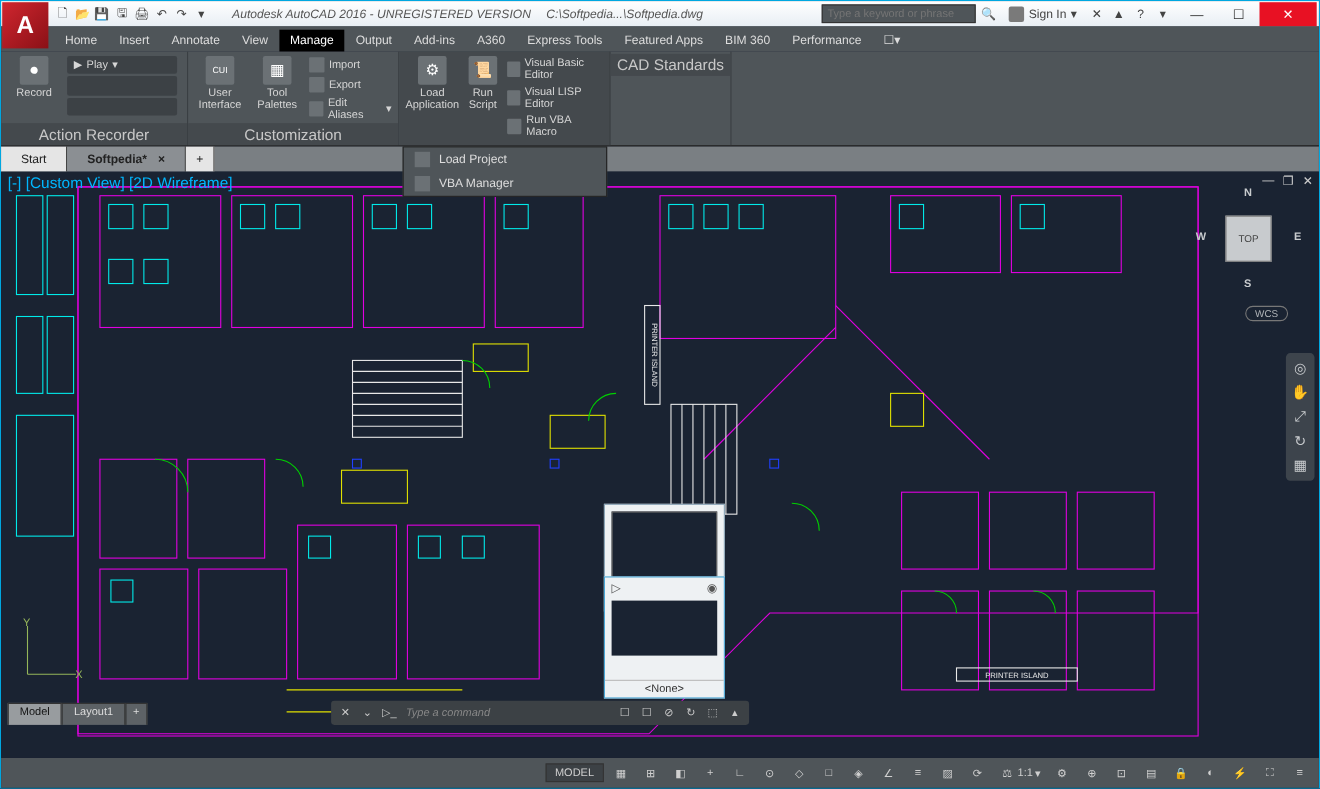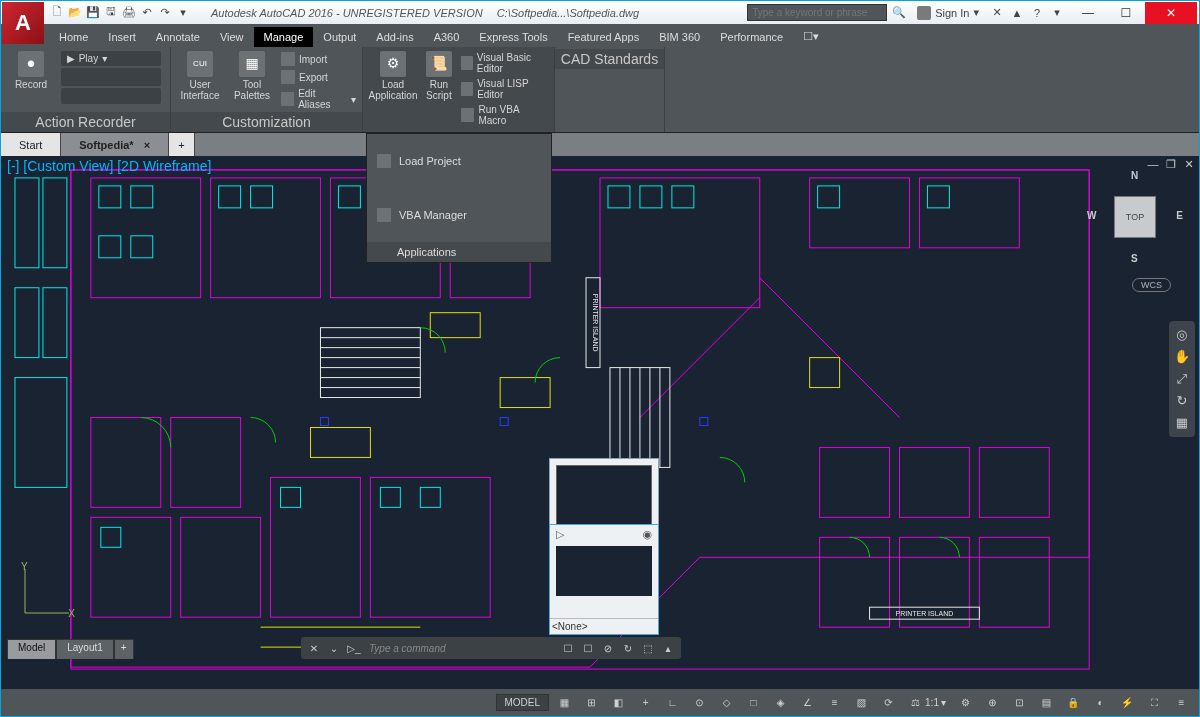--- a/index.html
+++ b/index.html
@@ -24,21 +24,21 @@
 .panel { display:flex; flex-direction:column; border-right:1px solid #3a3f43; padding:2px 4px; }
 .panel-body { flex:1; display:flex; align-items:flex-start; gap:2px; }
 .panel-title { text-align:center; font-size:14px; color:#c8c8c8; padding:2px 0; background:#44494d; margin: 0 -4px -2px -4px; }
 .big-btn { display:flex; flex-direction:column; align-items:center; gap:2px; padding:2px 4px; width:52px; text-align:center; line-height:1.1; }
 .big-btn .ico { width:26px; height:26px; background:#6b7175; display:flex; align-items:center; justify-content:center; border-radius:2px; font-size:14px; color:#fff; }
 .mini-row { display:flex; align-items:center; gap:4px; padding:1px 2px; }
 .mini-row .ico { width:14px; height:14px; background:#6b7175; border-radius:1px; }
 .play-group { display:flex; flex-direction:column; gap:2px; padding:2px; }
 .play-bar { display:flex; align-items:center; gap:4px; background:#3c4145; padding:2px 6px; border-radius:2px; }
 .dropdown-open { position:absolute; top:86px; left:365px; width:186px; background:#4f5559; border:1px solid #222; z-index:100; color:#ddd; font-size:11px; }
-.dropdown-open .drow { display:flex; align-items:center; gap:8px; padding:20px 10px; }
+.dropdown-open .drow { display:flex; align-items:center; gap:8px; padding:4px 10px; }
 .dropdown-open .drow .dico { width:14px; height:14px; background:#6b7175; }
 .dropdown-open .dtitle { padding:4px 10px 4px 30px; background:#44494d; }
 .filetabs { height:23px; background:#7a7f83; display:flex; align-items:stretch; font-size:11px; color:#222; }
 .ftab { padding:4px 18px; background:#e5e5e5; border-right:1px solid #444; display:flex; align-items:center; gap:4px; }
 .ftab.active { background:#8b8f93; font-weight:bold; }
 .ftab.plus { width:26px; justify-content:center; padding:4px; }
 .viewport { flex:1; position:relative; background:#1a2332; overflow:hidden; }
 .vp-label { position:absolute; top:2px; left:6px; color:#00b7ff; font-size:14px; z-index:5; }
 .floorplan { position:absolute; inset:0; }
 .viewcube-wrap { position:absolute; top:6px; right:14px; width:100px; height:120px; z-index:5; }
@@ -53,21 +53,21 @@
 .layout-tabs { position:absolute; left:6px; bottom:30px; height:20px; display:flex; font-size:10px; z-index:5; }
 .ltab { padding:2px 10px; background:#5d6266; color:#ddd; border:1px solid #333; border-bottom:none; }
 .ltab.active { background:#989c9f; color:#111; }
 .ltab.plus { padding:2px 6px; }
 .pageframe-popup { position:absolute; left:548px; bottom:133px; width:110px; background:#eef1f3; border:1px solid #8aa4b6; z-index:8; }
 .pageframe-popup .thumb { height:70px; margin:6px; background:#1a2332; border:1px solid #666; }
 .pageframe-popup .pnum { text-align:center; border-top:1px solid #bbb; font-size:10px; padding:1px; color:#333; }
 .preview-popup { position:absolute; left:548px; bottom:54px; width:110px; background:#eef1f3; border:1px solid #4aa7d6; z-index:8; }
 .preview-popup .pp-head { display:flex; justify-content:space-between; padding:3px 6px; font-size:11px; color:#555; }
 .preview-popup .pp-body { height:50px; margin:2px 6px; background:#1a2332; }
-.preview-popup .pp-foot { border-top:1px solid #bbb; font-size:10px; padding:2px; color:#333;margin-top:22px; }
+.preview-popup .pp-foot { text-align:center; border-top:1px solid #bbb; font-size:10px; padding:2px; color:#333;margin-top:22px; }
 .cmdbar { position:absolute; left:300px; bottom:30px; height:22px; width:380px; background:#3c4145; display:flex; align-items:center; gap:2px; padding:0 4px; border-radius:3px; z-index:6; color:#aaa; font-size:10px; }
 .cmdbar .cinput { flex:1; font-style:italic; color:#888; padding-left:4px; }
 .cmdbar .cbtn { width:18px; height:16px; display:flex; align-items:center; justify-content:center; color:#ccc; }
 .statusbar { height:27px; background:#4f5559; display:flex; align-items:center; color:#d0d0d0; font-size:10px; padding:0 6px; gap:4px; }
 .statusbar .spacer { flex:1; }
 .sbtn { padding:2px 4px; display:flex; align-items:center; gap:2px; }
 .sbtn.boxed { border:1px solid #333; background:#3c4145; padding:2px 8px; }
 .sico { width:15px; height:15px; display:inline-flex; align-items:center; justify-content:center; }
 svg.fp { width:100%; height:100%; }
 .fp line, .fp rect, .fp path { stroke-width:1; fill:none; }
@@ -225,21 +225,20 @@
 
     <div class="dropdown-open">
       <div class="drow">
           <span class="dico"></span>
           <span>Load Project</span>
         </div>
       <div class="drow">
           <span class="dico"></span>
           <span>VBA Manager</span>
         </div>
-      <div class="dtitle">Applications</div>
     </div>
   </div>
 
   <div class="filetabs">
     <div class="ftab">
         <span>Start</span>
       </div>
     <div class="ftab active">
         <span>Softpedia*</span>
         <span style="margin-left:6px">×</span>

